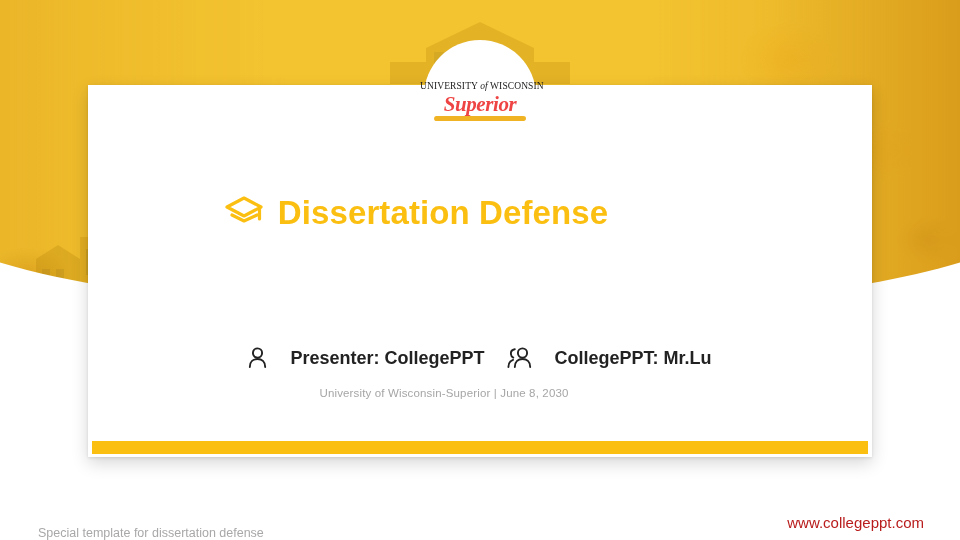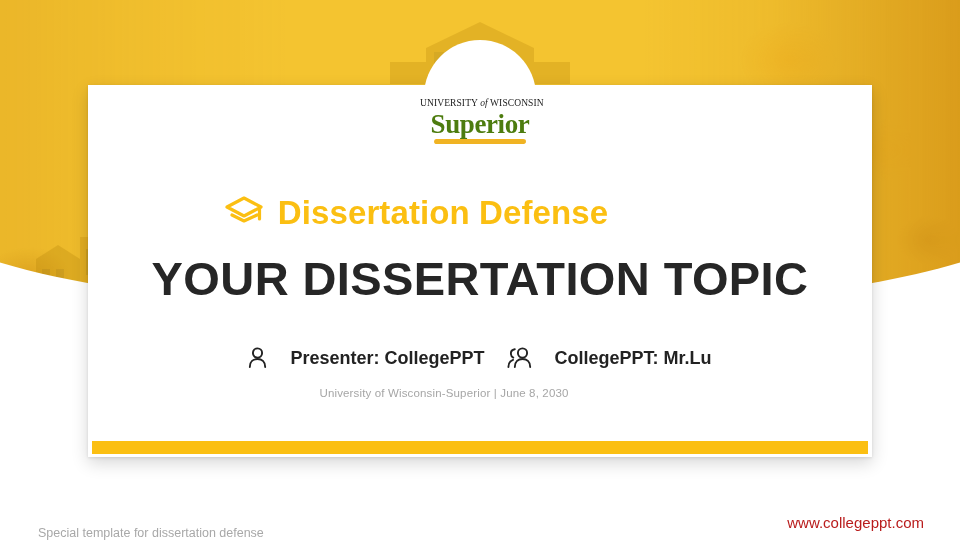--- a/index.html
+++ b/index.html
@@ -99,36 +99,36 @@
     left:424px; top:40px;
     width:112px; height:112px;
     background:#ffffff;
     border-radius:50%;
   }
   .logo {
     position:absolute;
     left:420px; top:82px;
     width:120px; height:48px;
     text-align:center;
-    margin-top:17px;
   }
   .logo-top {
     font-family:"Liberation Serif", serif;
     font-size:9.5px;
     letter-spacing:.1px;
     color:#1b1b1b;
     white-space:nowrap;
     line-height:1;
   }
   .logo-top i { font-style:italic; }
   .logo-script {
     font-family:"Liberation Serif", serif;
+    font-style:italic;
     font-weight:bold;
-    font-size:27px;
-    color:#4d7c0f;
+    font-size:21px;
+    color:#ef4444;
     line-height:1.05;
     letter-spacing:-.4px;
     margin-top:1px;
   }
   .logo-stroke {
     width:92px; height:5px;
     margin:1px auto 0;
     background:#F0B323;
     border-radius:3px 6px 3px 6px;
     transform:skewX(-12deg);
@@ -271,21 +271,20 @@
     <span class="cap-icon-wrap">
       <svg class="cap-icon" viewBox="0 0 40 36" fill="none" stroke="#FBBF12" stroke-width="3.2" stroke-linecap="round" stroke-linejoin="round">
         <path d="M20 4 L37 13 L20 22 L3 13 Z"></path>
         <path d="M8 21 L20 27 L33 21"></path>
         <path d="M35.5 14 L35.5 25"></path>
       </svg>
     </span>
     <span class="eyebrow-text">Dissertation Defense</span>
   </div>
 
-  <div class="main-title">YOUR DISSERTATION TOPIC</div>
 
   <div class="people">
     <div class="person">
       <span>
         <svg class="person-icon" width="19" height="21" viewBox="0 0 19 21" fill="none" stroke="#222222" stroke-width="1.9" stroke-linecap="round" stroke-linejoin="round">
           <circle cx="9.5" cy="6" r="4.6"></circle>
           <path d="M1.8 20 C1.8 14.6 5.3 12 9.5 12 C13.7 12 17.2 14.6 17.2 20"></path>
         </svg>
       </span>
       <span class="person-text">Presenter: CollegePPT</span>

